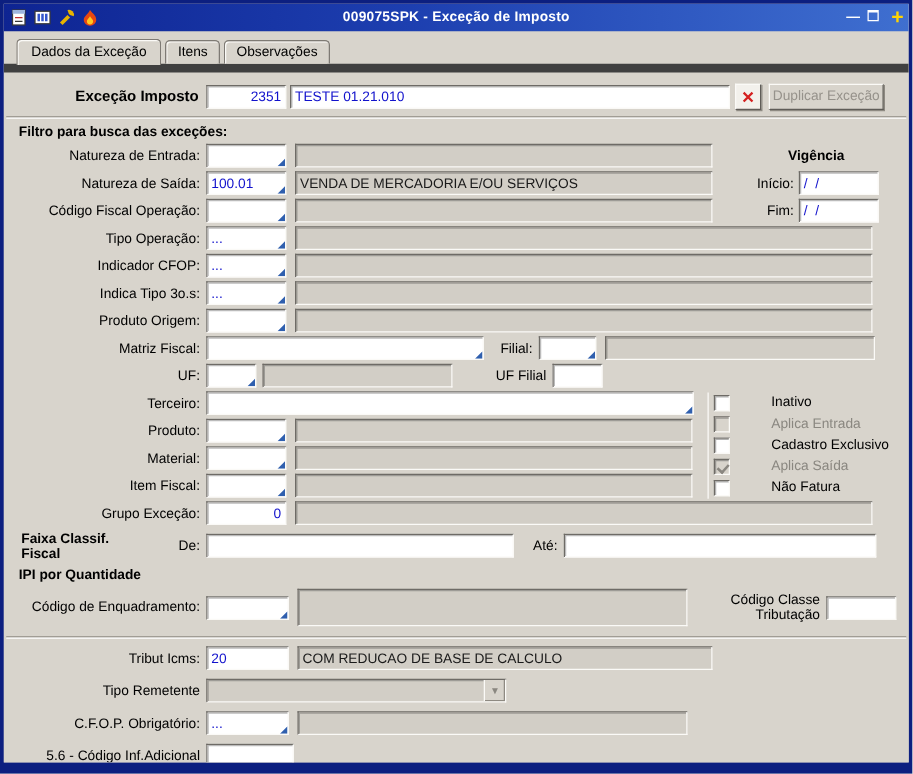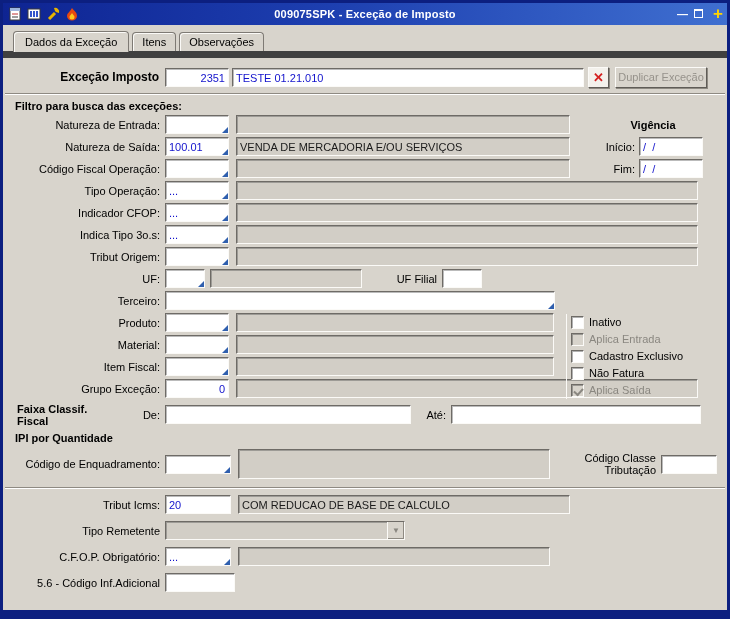--- a/index.html
+++ b/index.html
@@ -82,21 +82,21 @@
   .xbtn .x { color:#d42020; font-weight:bold; font-size:13px; line-height:13px; }
   .dup { width:92px; margin-left:6px; color:#96928b;text-align:center; }
 
   
   .vg-title { margin-left:auto; width:92px; margin-right:18px; text-align:center; font-weight:bold; }
   .vg { margin-left:auto; display:flex; align-items:center; margin-right:14px; }
   .vg .vlab { padding-right:4px; }
 
   
   .cbgroup { position:absolute; left:563px; top:256px; width:152px; border-left:1px solid #fbfaf7; padding-left:4px; }
-  .cbrow { display:flex; align-items:center; height:16px; margin-bottom:1px; }
+  .cbrow { display:flex; align-items:center; height:16px; margin-bottom:1px;gap:28px; }
   .cbbox {
     width:13px; height:13px; flex:none; margin-right:5px; position:relative; background:#fff;
     border:1px solid; border-color:#6e6b66 #fbfaf7 #fbfaf7 #6e6b66;
     box-shadow:inset 1px 1px 0 rgba(60,60,60,.4);
   }
   .cbrow.disabled .cbbox { background:#d8d4cc; }
   .cbrow.checked .cbbox::after {
     content:""; position:absolute; left:2px; top:3px; width:7px; height:4px;
     border-left:2px solid #1a1a1a; border-bottom:2px solid #1a1a1a; transform:rotate(-48deg);
   }
@@ -216,25 +216,32 @@
       <span class="flabel">Indicador CFOP:</span>
       <div class="tb blue zg" style="width:64px">...</div>
       <div class="tb gray" style="width:462px;margin-left:7px"></div>
     </div>
     <div class="frow">
       <span class="flabel">Indica Tipo 3o.s:</span>
       <div class="tb blue zg" style="width:64px">...</div>
       <div class="tb gray" style="width:462px;margin-left:7px"></div>
     </div>
     <div class="frow">
-      <span class="flabel">Tribut Origem:</span>
-      <div class="tb blue zg" style="width:64px"></div>
-      <div class="tb gray" style="width:462px;margin-left:7px"></div>
-    </div>
-
+      <span class="flabel">Produto Origem:</span>
+      <div class="tb blue zg" style="width:64px"></div>
+      <div class="tb gray" style="width:462px;margin-left:7px"></div>
+    </div>
+
+    <div class="frow">
+      <span class="flabel">Matriz Fiscal:</span>
+      <div class="tb blue zg" style="width:222px"></div>
+      <span class="flabel" style="width:44px">Filial:</span>
+      <div class="tb blue zg" style="width:46px"></div>
+      <div class="tb gray" style="width:216px;margin-left:7px"></div>
+    </div>
 
     <div class="frow">
       <span class="flabel">UF:</span>
       <div class="tb blue zg" style="width:40px"></div>
       <div class="tb gray" style="width:152px;margin-left:5px"></div>
       <span class="flabel" style="width:50px;margin-left:30px">UF Filial</span>
       <div class="tb blue" style="width:40px"></div>
     </div>
 
     <div class="frow">
@@ -270,27 +277,27 @@
         <span class="cblabel">Inativo</span>
       </div>
       <div class="cbrow disabled">
         <span class="cbbox"></span>
         <span class="cblabel">Aplica Entrada</span>
       </div>
       <div class="cbrow">
         <span class="cbbox"></span>
         <span class="cblabel">Cadastro Exclusivo</span>
       </div>
+      <div class="cbrow disabled checked">
+        <span class="cbbox"></span>
+        <span class="cblabel">Aplica Saída</span>
+      </div>
       <div class="cbrow">
         <span class="cbbox"></span>
         <span class="cblabel">Não Fatura</span>
-      </div>
-      <div class="cbrow disabled checked">
-        <span class="cbbox"></span>
-        <span class="cblabel">Aplica Saída</span>
       </div>
     </div>
 
     <div class="frow" style="margin-top:7px">
       <span class="bold" style="width:104px;flex:none;padding-left:4px">Faixa Classif. Fiscal</span>
       <span class="flabel" style="width:48px">De:</span>
       <div class="tb blue" style="width:246px"></div>
       <span class="flabel" style="width:34px;margin-left:6px">Até:</span>
       <div class="tb blue" style="width:250px"></div>
     </div>

